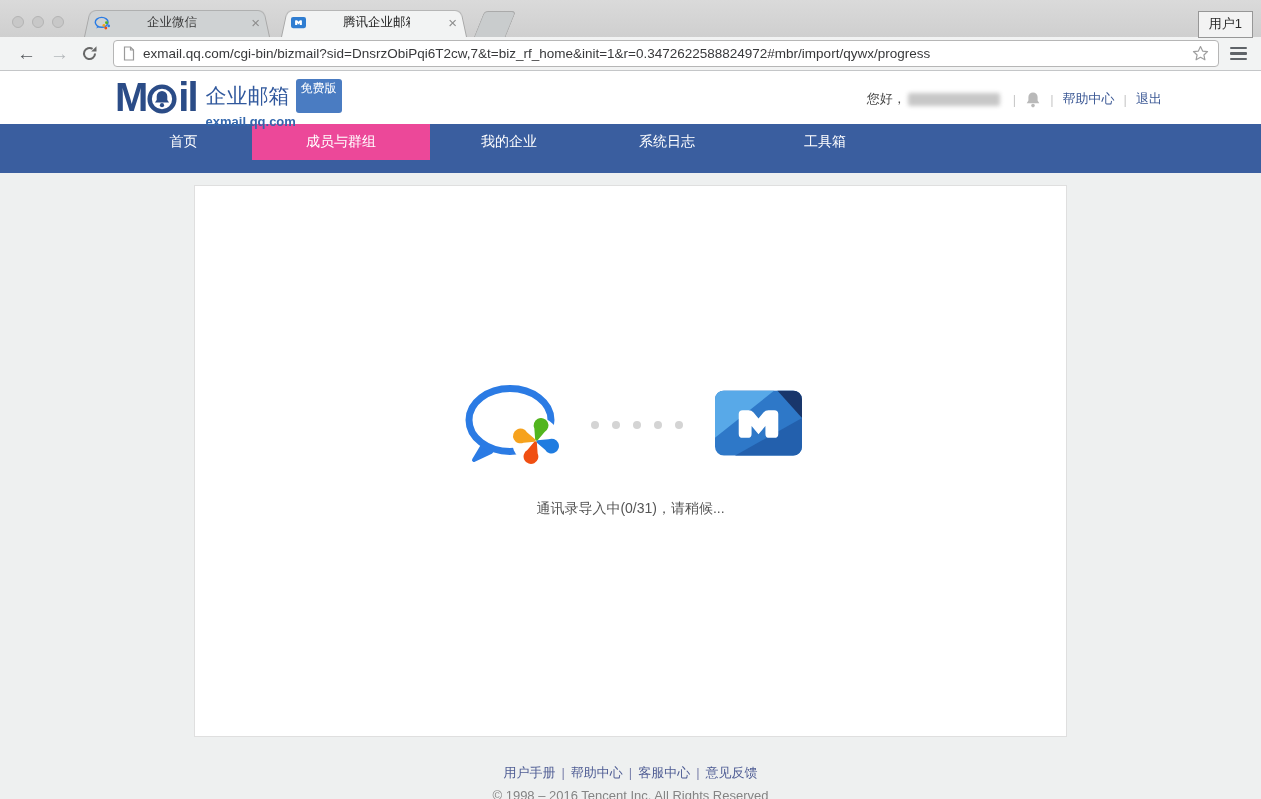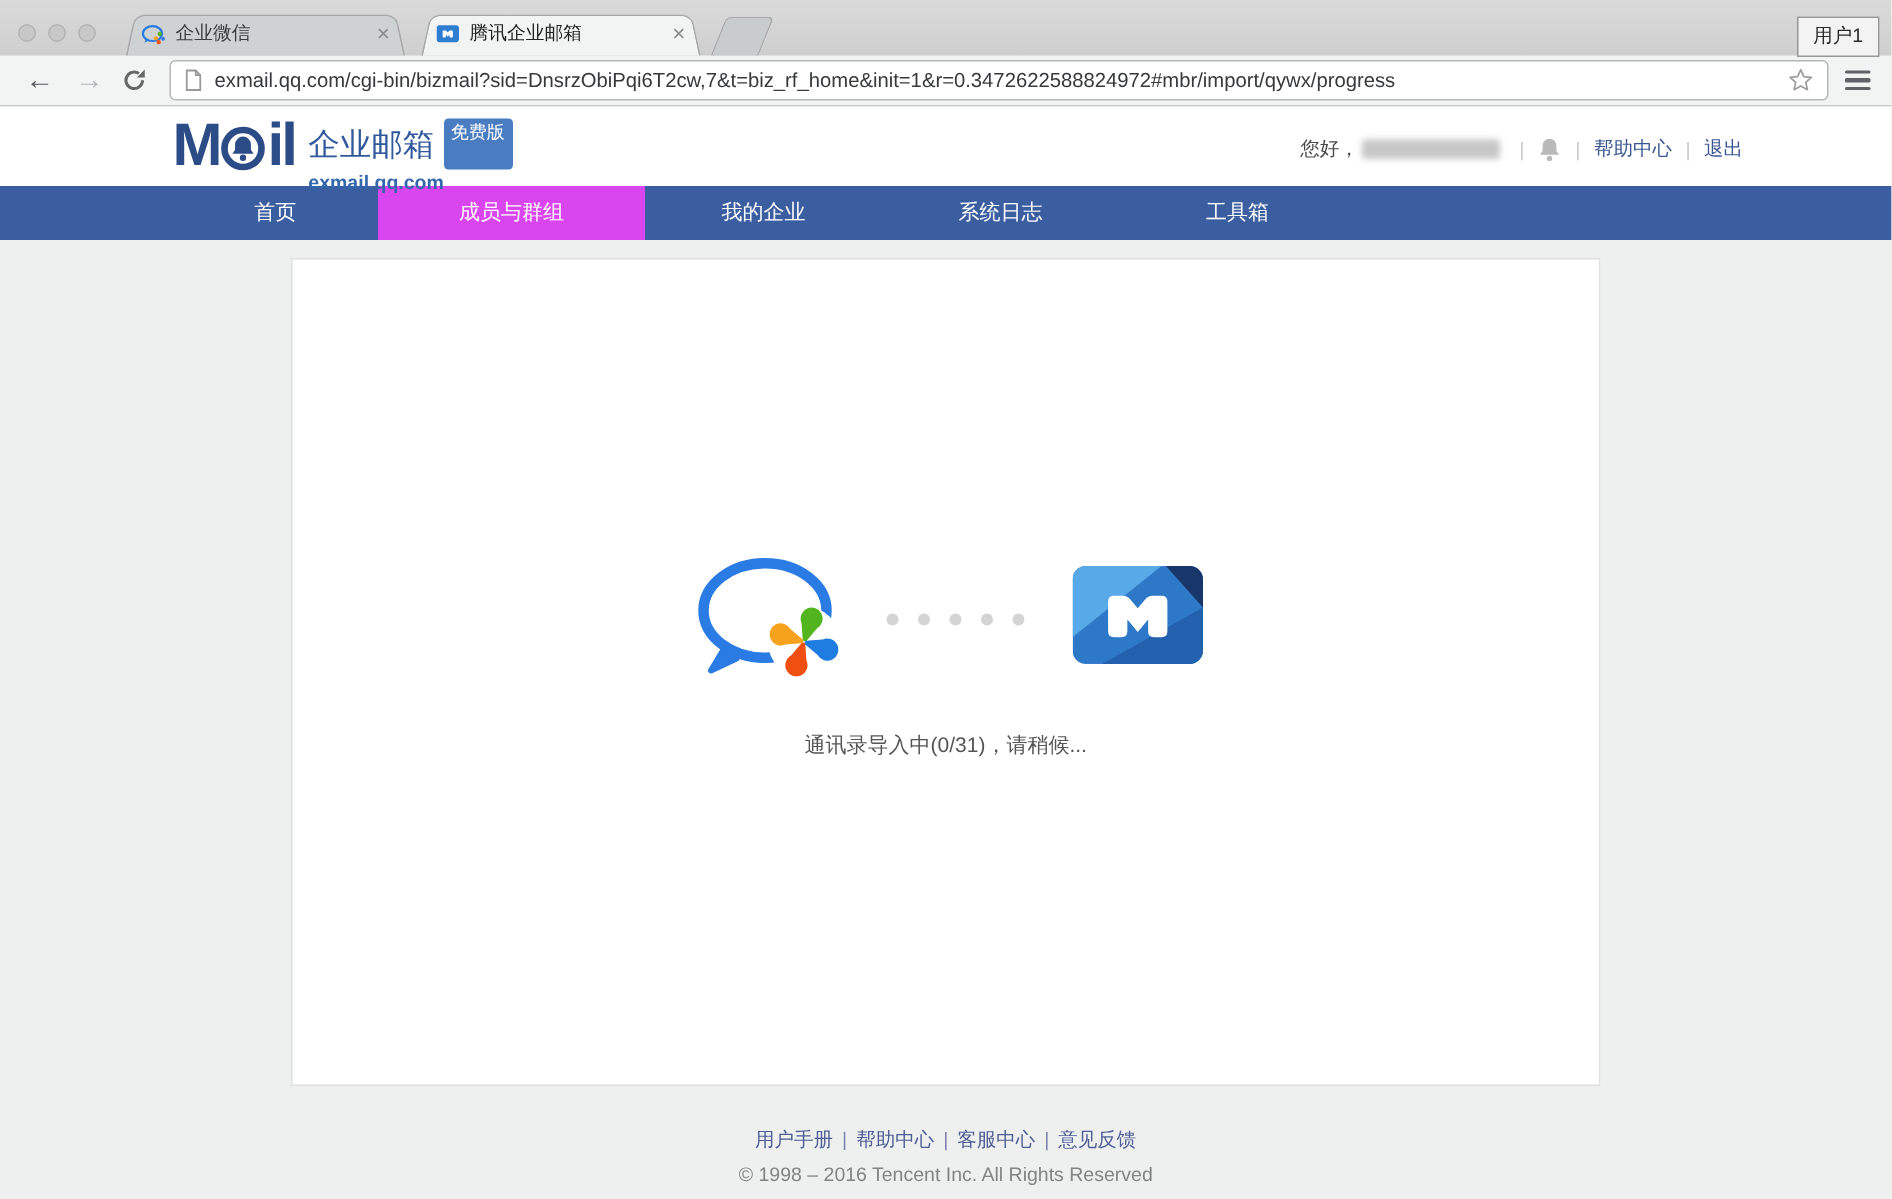--- a/index.html
+++ b/index.html
@@ -6,21 +6,21 @@
   html,body { width:1261px; height:799px; }
   body { font-family:"Liberation Sans","DejaVu Sans",sans-serif; background:#eef0f0; overflow:hidden; }
   .screen { position:relative; width:1261px; height:799px; background:#eef0f0; }
 
   
   .tab-strip { position:relative; height:37px; background:linear-gradient(#dadada,#cfcfcf); }
   .traffic { position:absolute; left:12px; top:16px; display:flex; gap:8px; }
   .traffic span { width:12px; height:12px; border-radius:50%; background:#c8c8c8; border:1px solid #b4b4b4; }
 
   .tab { position:absolute; top:8px; height:29px; display:flex; align-items:center; padding:0 10px;
-         font-size:12.5px; color:#3c3c3c; }
+         font-size:12.5px; color:#3c3c3c;gap:30px; }
   .tab .bg { position:absolute; inset:0; border:1px solid #a8a8a8; border-bottom:none;
              border-radius:7px 7px 0 0; transform:perspective(30px) rotateX(4deg); transform-origin:bottom; }
   .tab.inactive .bg { background:#cfd2d3; }
   .tab.active .bg { background:#f2f3f3; }
   .tab .fav, .tab .title, .tab .close { position:relative; z-index:2; }
   .tab .fav { margin-right:7px; display:flex; }
   .tab .title { flex:1; white-space:nowrap; overflow:hidden; }
   .tab.active .title { color:#222; }
   .tab .close { margin-left:8px; color:#8d8d8d; font-size:15px; line-height:1; cursor:default; }
   .tab1 { left:84px; width:186px; }
@@ -60,25 +60,25 @@
 
   .user-block { position:absolute; right:99px; top:19px; display:flex; align-items:center;
                 font-size:13px; color:#4a4a4a; }
   .user-blur { width:92px; height:13px; margin:0 4px 0 2px; background:#c7c7c7;
                border-radius:2px; filter:blur(2px); }
   .hsep { color:#c9c9c9; margin:0 9px; }
   .hlink { color:#3a5794; text-decoration:none; }
   .bell { display:flex; }
 
   
-  .main-nav { height:36px; background:#3a5e9f; display:flex; padding-left:115px; }
+  .main-nav { height:49px; background:#3a5e9f; display:flex; padding-left:115px; }
   .nav-item { height:36px; display:flex; align-items:center; justify-content:center;
               color:#fff; font-size:14px; cursor:default; }
   .nav-item.w1 { width:137px; } .nav-item.w2 { width:178px; } .nav-item.w3 { width:158px; }
-  .nav-item.active { background:#d946ef; }
+  .nav-item.active { background:#ec4899; }
 
   
   .page { height:639px; background:#eef0f0; }
   .card { width:873px; height:552px; margin:12px auto 0; background:#fff;
           border:1px solid #dfdfdf; text-align:center; }
   .import-row { margin-top:196px; display:flex; justify-content:center; align-items:center; }
   .dots { display:flex; gap:13px; margin:0 32px; }
   .dots i { width:8px; height:8px; border-radius:50%; background:#d4d4d4; }
   .progress-text { margin-top:32px; font-size:14px; color:#555; }
 

